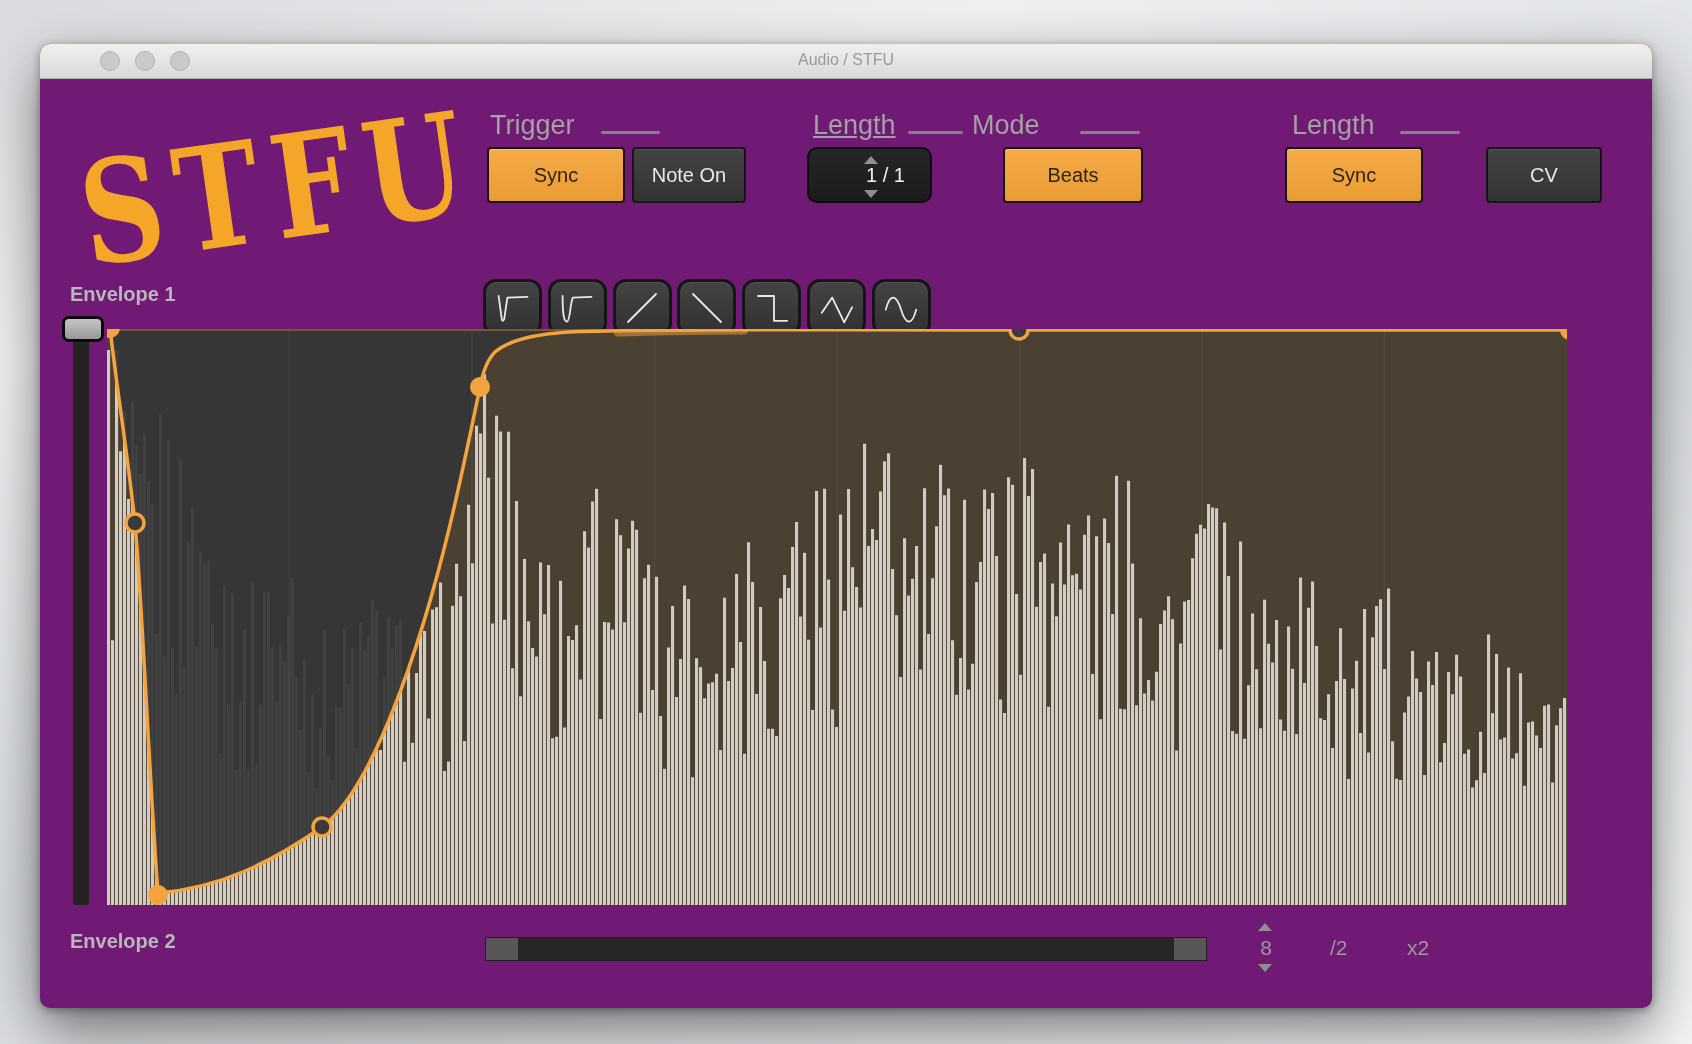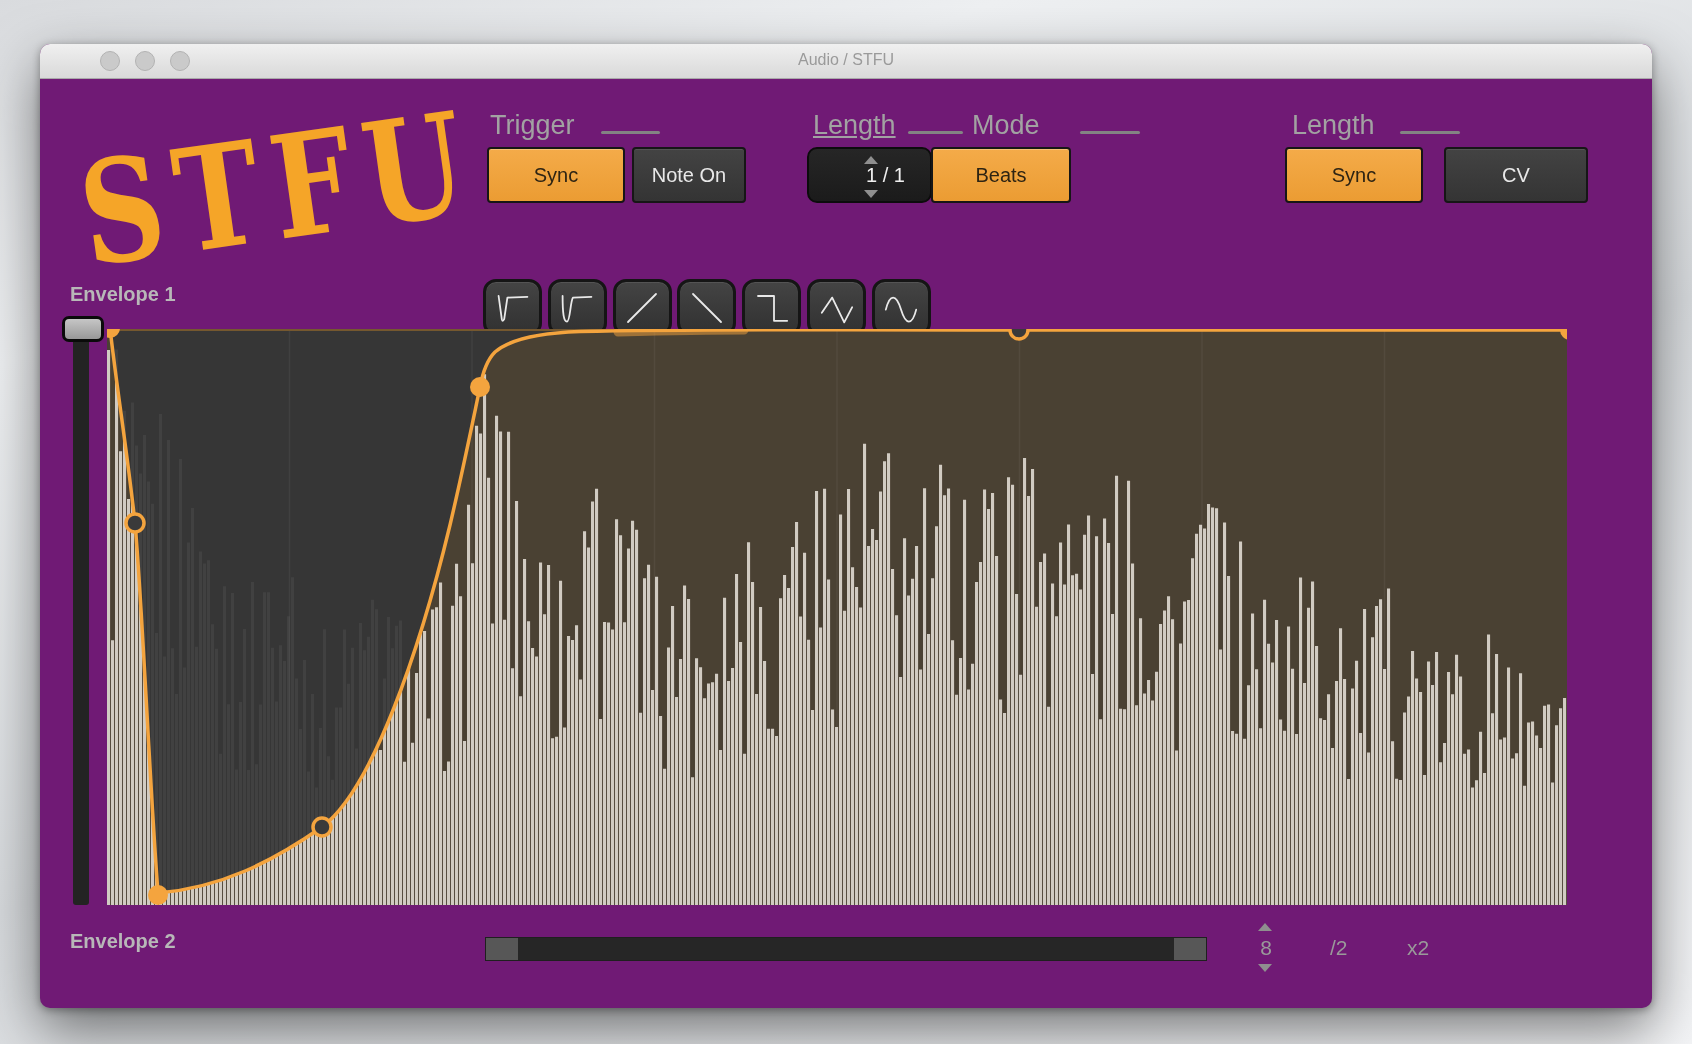--- a/index.html
+++ b/index.html
@@ -68,24 +68,24 @@
 
   <div class="btn btn-orange abs" style="left:447px;top:103px;width:138px;">Sync</div>
   <div class="btn btn-dark abs" style="left:592px;top:103px;width:114px;">Note On</div>
 
   <div class="value-box abs" style="left:767px;top:103px;width:125px;">
     <div class="tri-up abs" style="left:55px;top:7px;"></div>
     <span>1 / 1</span>
     <div class="tri-down abs" style="left:55px;top:41px;"></div>
   </div>
 
-  <div class="btn btn-orange abs" style="left:891px;top:103px;width:140px;">Beats</div>
+  <div class="btn btn-orange abs" style="left:963px;top:103px;width:140px;">Beats</div>
 
   <div class="btn btn-orange abs" style="left:1245px;top:103px;width:138px;">Sync</div>
-  <div class="btn btn-dark abs" style="left:1404px;top:103px;width:144px;">CV</div>
+  <div class="btn btn-dark abs" style="left:1446px;top:103px;width:116px;">CV</div>
 
   <div id="preset-row">
       <div class="preset abs" style="left: 443px;">
         <svg width="40" height="40" viewBox="0 0 100 100">
           <path d="M14,20 L22,78 Q24,86 28,78 L36,24 L86,22"></path>
         </svg>
       </div>
       <div class="preset abs" style="left: 507.8px;">
         <svg width="40" height="40" viewBox="0 0 100 100">
           <path d="M14,20 C14,66 17,84 25,84 C33,84 33,34 40,24 L86,22"></path>

